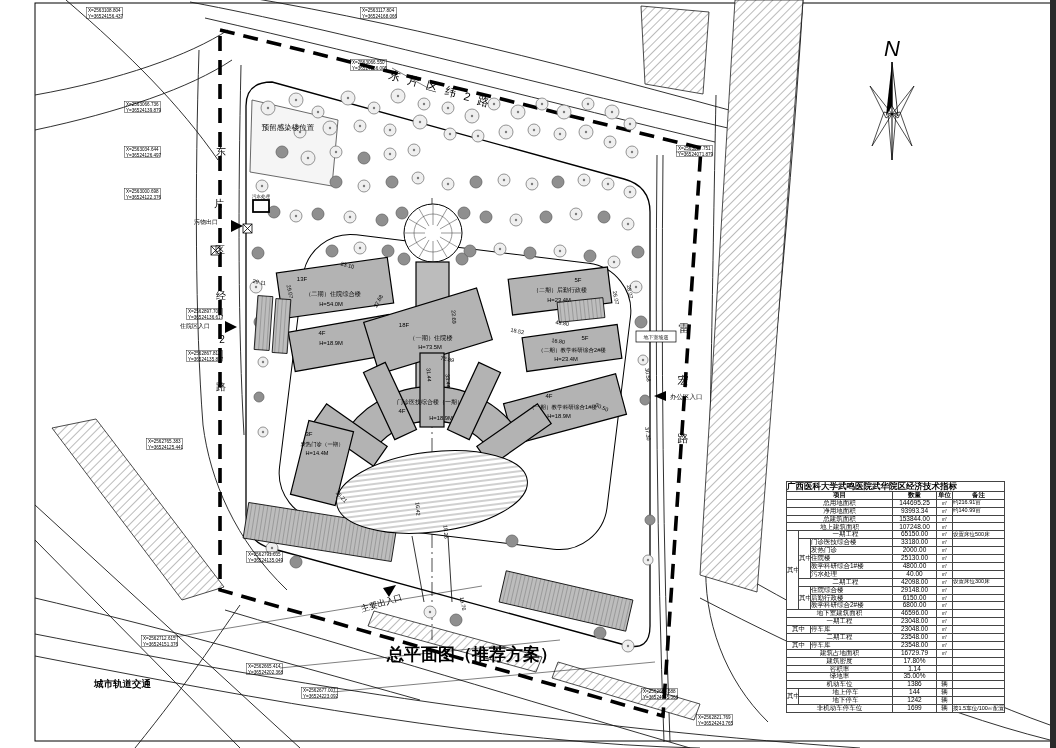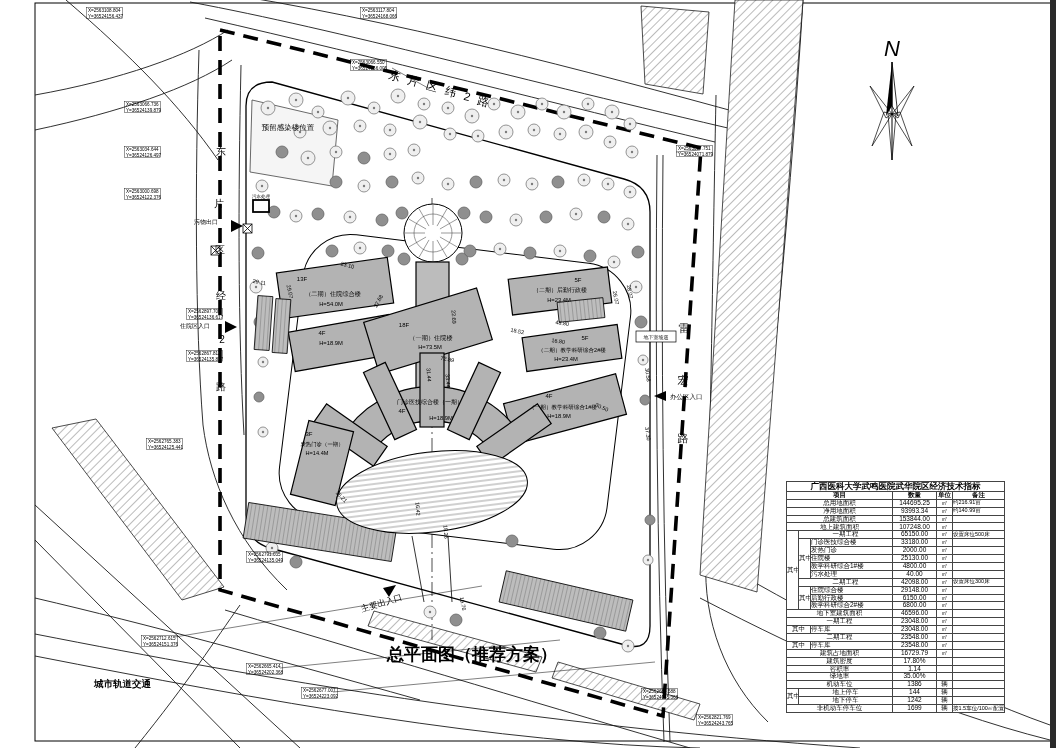--- a/index.html
+++ b/index.html
@@ -5,21 +5,21 @@
   html,body{margin:0;padding:0;background:#e8e8e8;}
   #canvas{position:relative;width:1056px;height:748px;background:#ffffff;overflow:hidden;
           font-family:"Liberation Sans","DejaVu Sans",sans-serif;}
   svg text{font-family:"Liberation Sans","DejaVu Sans",sans-serif;fill:#000;}
   
   #econ-table{position:absolute;left:786px;top:481px;width:218px;background:#fff;}
   #econ-table table{border-collapse:collapse;table-layout:fixed;width:218px;
        font-size:6.5px;color:#000;}
   #econ-table td{border:0.5px solid #444;height:6.9px;line-height:1.05;padding:0;
        overflow:hidden;white-space:nowrap;}
-  td.c-title{font-weight:bold;font-size:8.5px;text-align:center;height:11px;}
+  td.c-title{font-weight:bold;font-size:8.5px;height:11px;}
   td.c-hdr{text-align:center;font-weight:bold;}
   td.c-lbl{text-align:center;}
   td.c-lblL{text-align:left;padding-left:2px;}
   td.c-val{text-align:center;}
   td.c-unit{text-align:center;}
   td.c-note{text-align:left;font-size:5.5px;padding-left:1px;}
   td.c-grp{text-align:center;word-break:break-all;white-space:normal;line-height:1.0;}
 </style>
 </head>
 <body>

